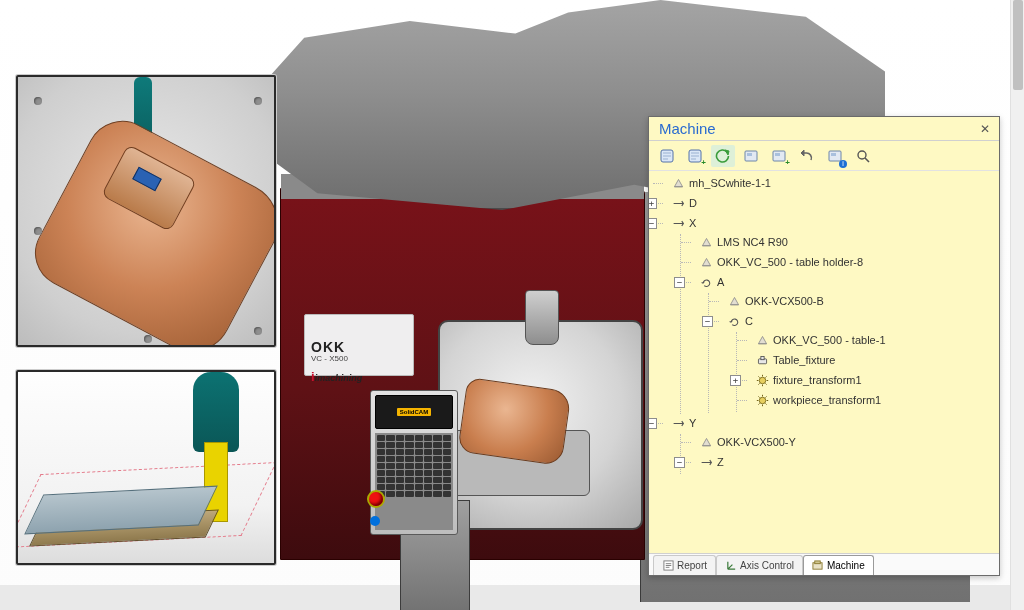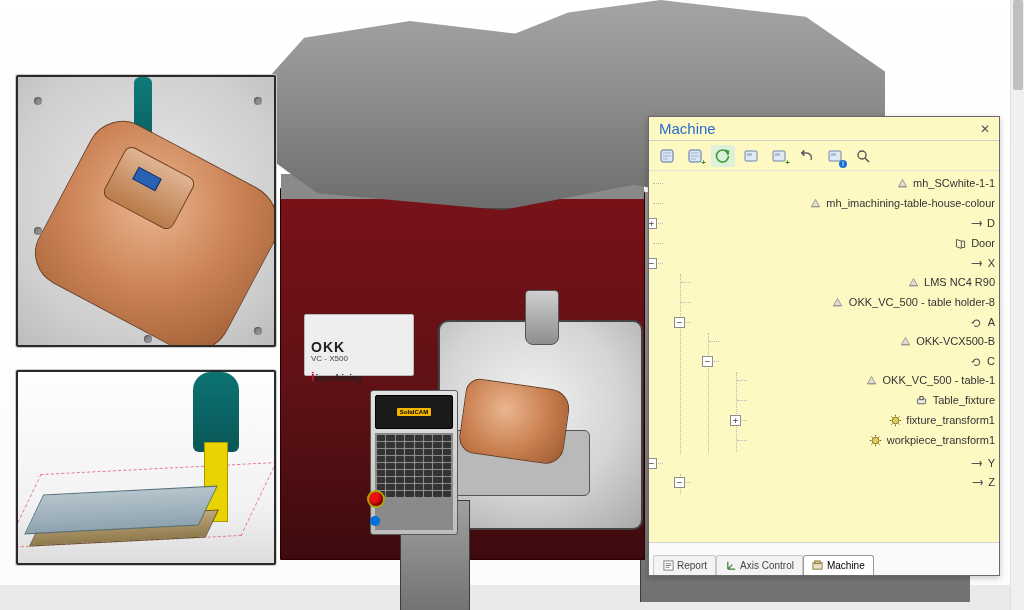--- a/index.html
+++ b/index.html
@@ -162,40 +162,40 @@
     .tb-btn svg { width: 16px; height: 16px; }
     .tb-btn.highlight { background: #def0d8; }
     .tb-btn .plus{ position:absolute; right:1px; bottom:0; font-size:8px; color:#2a8a2a; font-weight:700;}
     .tb-btn .info{ position:absolute; right:0; bottom:-1px; width:8px;height:8px;border-radius:50%;
       background:#1d6fd4;color:#fff;font-size:7px;display:flex;align-items:center;justify-content:center;}
 
     .panel-body { flex: 1; overflow: auto; padding: 4px 4px 4px 8px; }
 
     ul.tree, ul.tree ul { list-style: none; margin: 0; padding: 0; }
     ul.tree ul { margin-left: 9px; border-left: 1px dotted #b8b8b8; padding-left: 4px; }
-    li.node { position: relative; padding: 1px 0 1px 14px; white-space: nowrap; line-height: 15px; text-align: right; }
+    li.node { position: relative; padding: 1px 0 1px 14px; white-space: nowrap; line-height: 15px; }
     li.node::before {
       content: ""; position: absolute; left: -4px; top: 8px; width: 10px;
       border-top: 1px dotted #b8b8b8;
     }
     li.node > .toggle {
       position: absolute; left: -11px; top: 3px; width: 11px; height: 11px;
       background: #fff; border: 1px solid #8d8d8d;
       display:flex; align-items:center; justify-content:center;
       font-size: 9px; line-height: 1; color:#444; cursor:pointer;
       font-family: monospace;
     }
     .node-row { display: inline-flex; align-items: center; gap: 4px; cursor: default; }
     .node-row .icon { width: 14px; height: 14px; display:inline-flex; align-items:center; justify-content:center;}
     .node-row .icon svg { width: 13px; height: 13px; }
     .node-row .label { color:#333; }
 
     
     .panel-tabs {
-      height: 33px; display:flex; align-items:flex-end; gap:0; padding: 0 4px;
+      height: 22px; display:flex; align-items:flex-end; gap:0; padding: 0 4px;
       border-top: 1px solid #d0d0d0; background:#fafafa;
     }
     .ptab {
       display:flex; align-items:center; gap:3px; height:20px; padding:0 8px;
       border:1px solid #c9c9c9; border-bottom:none; background:#f3f3f3;
       border-radius:3px 3px 0 0; font-size:10px; color:#444; cursor:pointer;
       margin-top:1px;
     }
     .ptab.active { background:#fff; border-color:#9a9a9a; color:#000;}
     .ptab .ticon{ width:12px; height:12px; display:inline-flex; align-items:center; justify-content:center; }
@@ -459,43 +459,27 @@
   <div class="panel-body">
     <ul class="tree" id="tree-root">
         <li class="node leaf"><span class="node-row">
             <span class="icon">
               <svg>
                 <use href="#i-mesh"></use>
               </svg>
             </span>
             <span class="label">mh_SCwhite-1-1</span>
           </span></li>
-        <li class="node leaf"><span class="node-row">
-            <span class="icon">
-              <svg>
-                <use href="#i-mesh"></use>
-              </svg>
-            </span>
-            <span class="label">mh_imachining-table-house-colour</span>
-          </span></li>
         <li class="node"><span class="toggle">+</span><span class="node-row">
             <span class="icon">
               <svg>
                 <use href="#i-axis"></use>
               </svg>
             </span>
             <span class="label">D</span>
-          </span></li>
-        <li class="node leaf"><span class="node-row">
-            <span class="icon">
-              <svg>
-                <use href="#i-door"></use>
-              </svg>
-            </span>
-            <span class="label">Door</span>
           </span></li>
         <li class="node"><span class="toggle">−</span><span class="node-row">
             <span class="icon">
               <svg>
                 <use href="#i-axis"></use>
               </svg>
             </span>
             <span class="label">X</span>
           </span><ul>
             <li class="node leaf"><span class="node-row">
@@ -574,20 +558,28 @@
               </ul></li>
           </ul></li>
         <li class="node"><span class="toggle">−</span><span class="node-row">
             <span class="icon">
               <svg>
                 <use href="#i-axis"></use>
               </svg>
             </span>
             <span class="label">Y</span>
           </span><ul>
+            <li class="node leaf"><span class="node-row">
+                <span class="icon">
+                  <svg>
+                    <use href="#i-mesh"></use>
+                  </svg>
+                </span>
+                <span class="label">OKK-VCX500-Y</span>
+              </span></li>
             <li class="node"><span class="toggle">−</span><span class="node-row">
                 <span class="icon">
                   <svg>
                     <use href="#i-axis"></use>
                   </svg>
                 </span>
                 <span class="label">Z</span>
               </span></li>
           </ul></li>
       </ul>

